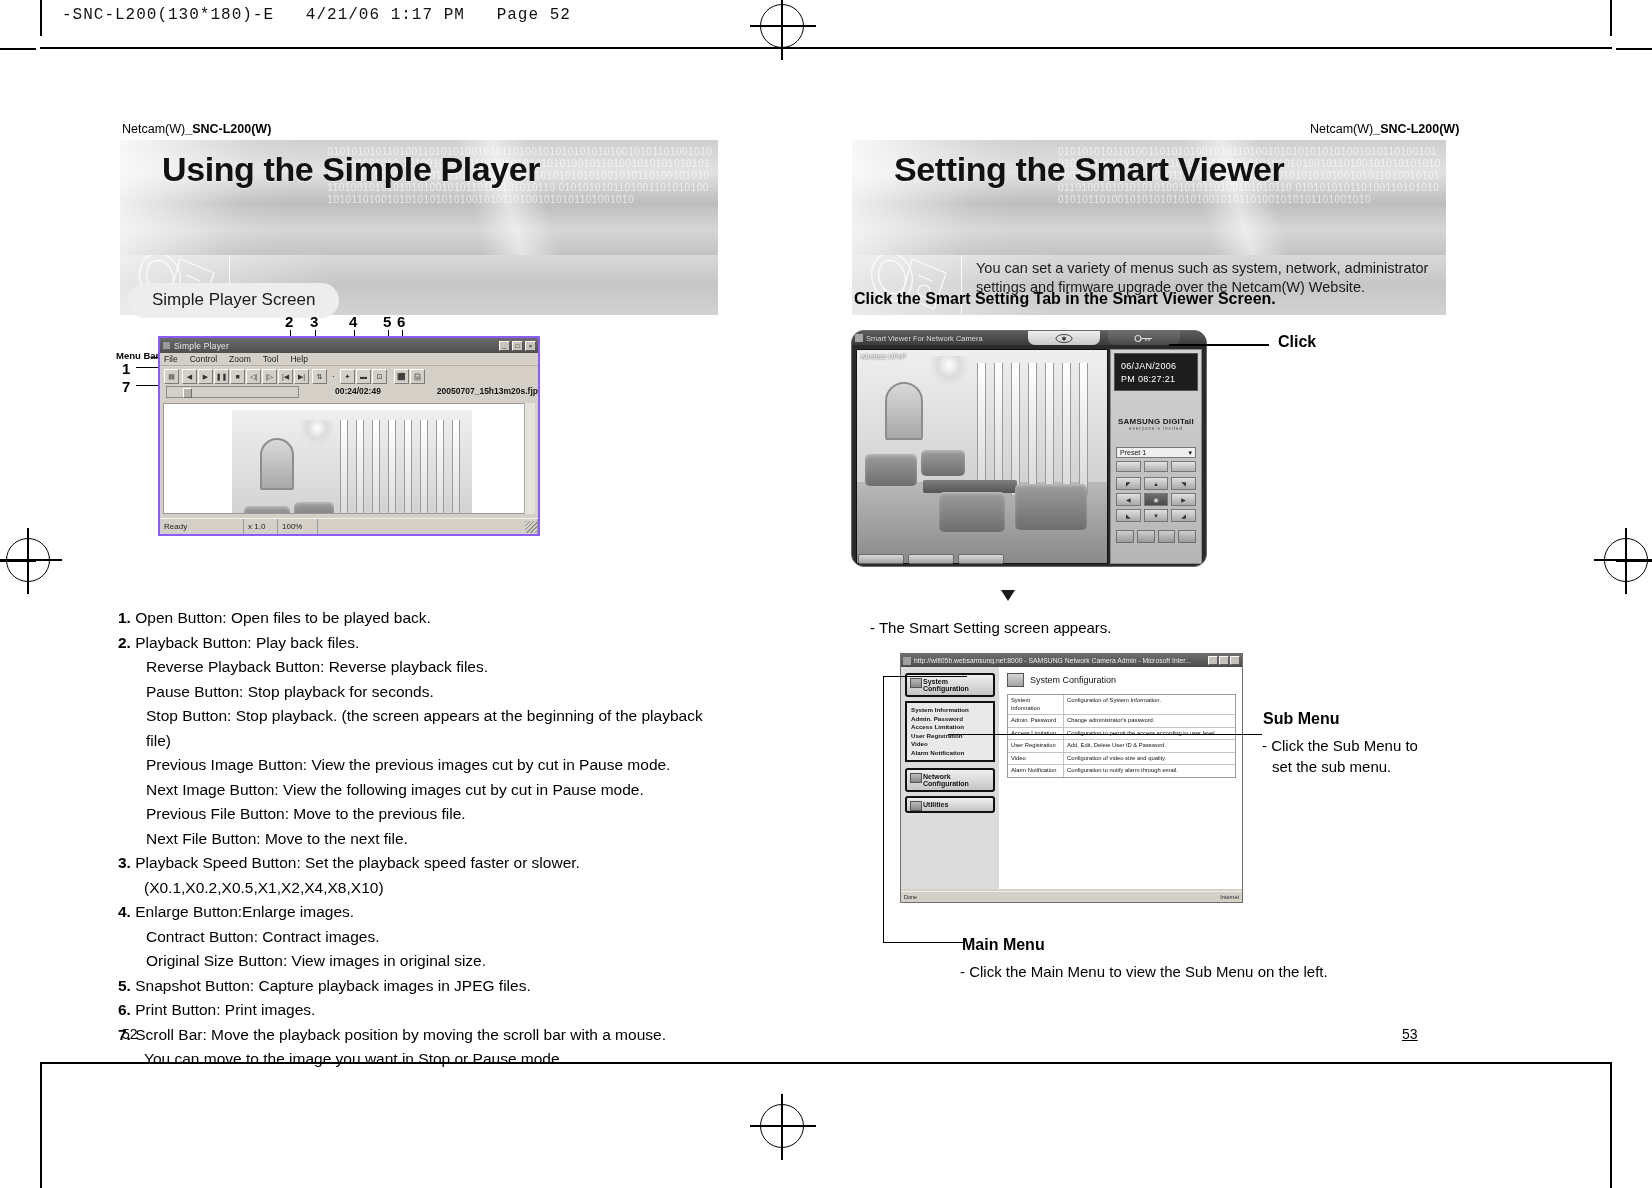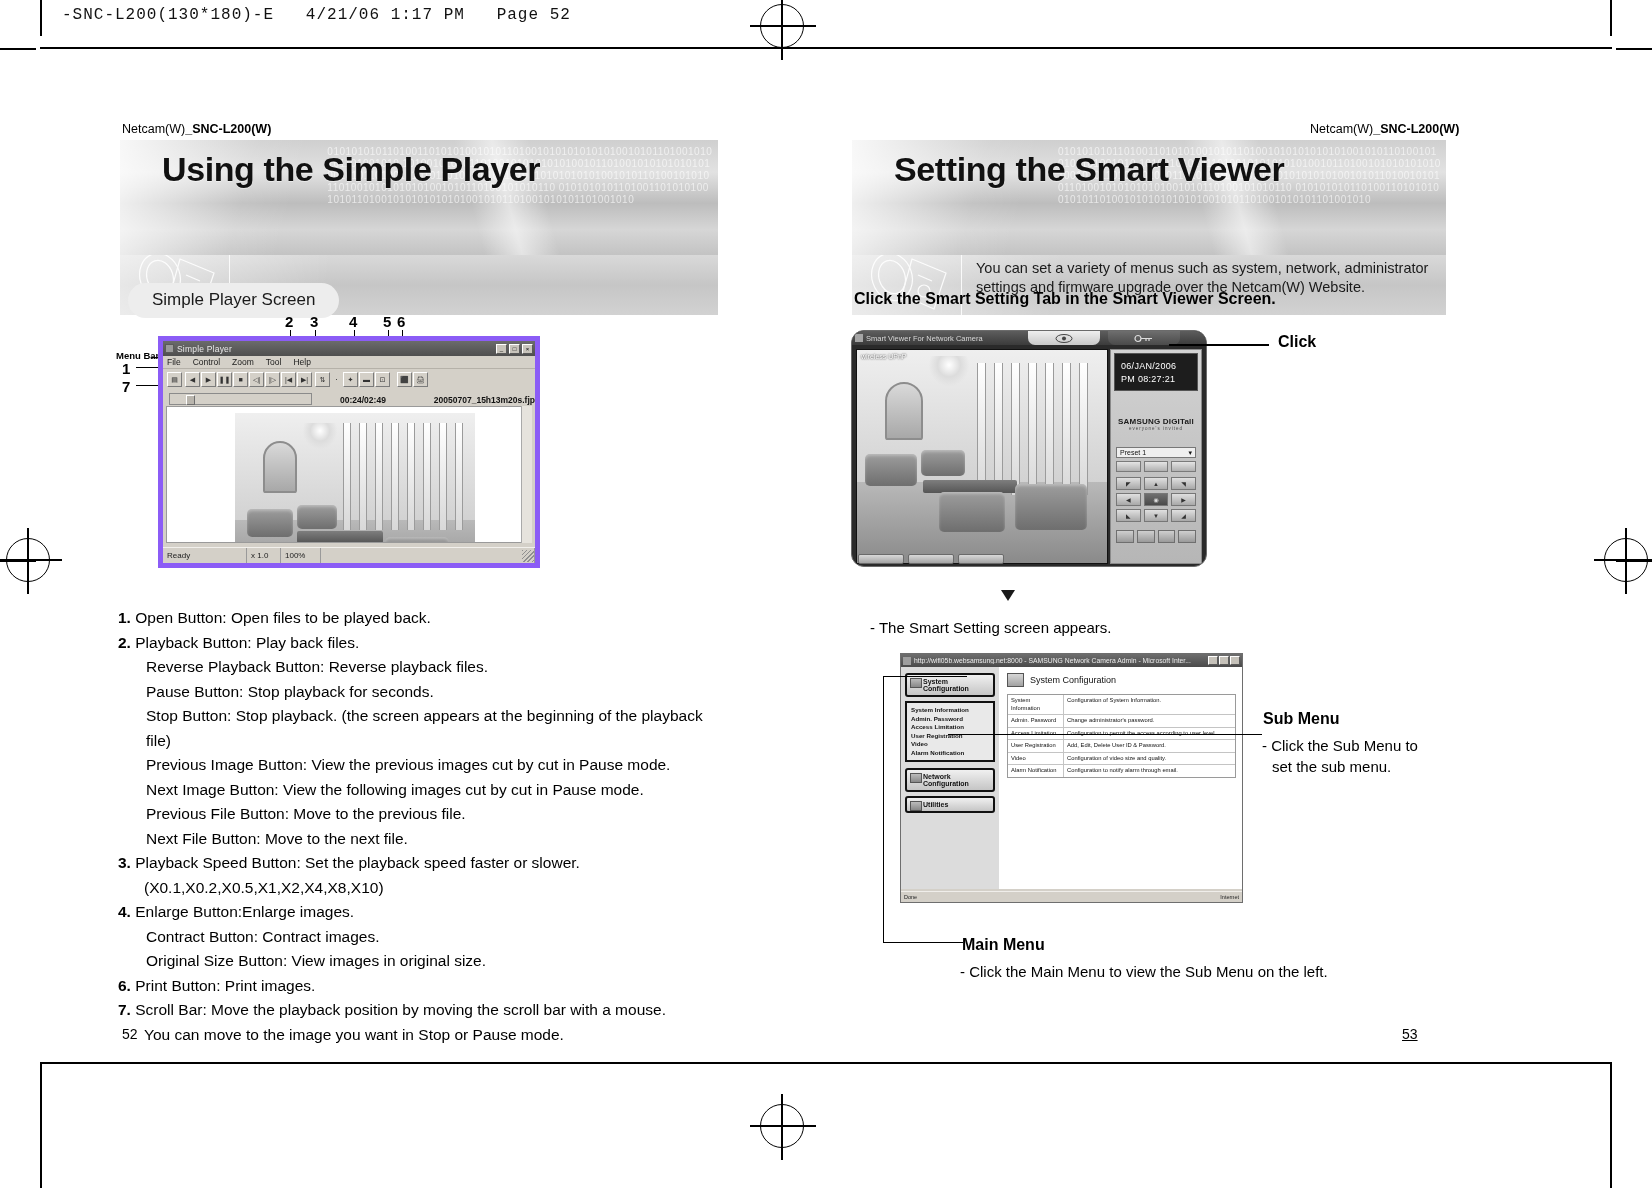--- a/index.html
+++ b/index.html
@@ -97,22 +97,22 @@
     position:absolute; font-size:15px; font-weight:bold; color:#000;
   }
   .leader { position:absolute; background:#000; }
   .menubar-lbl {
     position:absolute; font-size:9.5px; font-weight:bold; color:#000;
     white-space:nowrap;
   }
 
   
   .sp-window {
-    position:absolute; left:158px; top:336px; width:382px; height:232px;
-    background:#d4d0c8; border:5px solid #8b5cf6;
+    position:absolute; left:158px; top:336px; width:382px; height:200px;
+    background:#d4d0c8; border:2px solid #8b5cf6;
   }
   .sp-title {
     height:15px;
     background:linear-gradient(180deg,#6b6b6b,#4f4f4f);
     display:flex; align-items:center; padding:0 2px;
   }
   .sp-title-ico {
     width:9px; height:9px; margin-right:3px;
     background:#9a9a9a; border:1px solid #5a5a5a;
   }
@@ -136,22 +136,22 @@
   }
   .tb-grp { display:flex; gap:1px; }
   .tb-btn {
     width:15px; height:15px; background:#d4d0c8;
     border:1px solid #fff; border-right-color:#7b7b7b; border-bottom-color:#7b7b7b;
     display:flex; align-items:center; justify-content:center;
   }
   .tb-btn .g { font-size:7px; color:#333; line-height:1; }
   .tb-dot { font-size:9px; color:#333; padding:0 2px; }
   .sp-scrollrow {
-    height:16px; background:#d4d0c8; display:flex; align-items:flex-end;
-    padding-left:6px; gap:4px;
+    height:16px; background:#d4d0c8; display:flex; align-items:flex-start;
+    padding-left:6px; gap:12px;
   }
   .sp-scroll {
     width:150px; height:12px; background:#d4d0c8;
     border:1px solid #8b8b8b; position:relative;
   }
   .sp-thumb {
     position:absolute; left:16px; top:1px; width:9px; height:10px;
     background:#b9b5ad; border:1px solid #ffffff;
     border-right-color:#6f6f6f; border-bottom-color:#6f6f6f;
   }
@@ -558,20 +558,21 @@
     <div class="li indent"><span class="term">Stop Button:</span> <span>Stop playback. (the screen appears at the beginning of the playback file)</span></div>
     <div class="li indent"><span class="term">Previous Image Button:</span> <span>View the previous images cut by cut in Pause mode.</span></div>
     <div class="li indent"><span class="term">Next Image Button:</span> <span>View the following images cut by cut in Pause mode.</span></div>
     <div class="li indent"><span class="term">Previous File Button:</span> <span>Move to the previous file.</span></div>
     <div class="li indent"><span class="term">Next File Button:</span> <span>Move to the next file.</span></div>
     <div class="li"><span class="num">3.</span> <span class="term">Playback Speed Button:</span> <span>Set the playback speed faster or slower.</span></div>
     <div class="li" style="padding-left:26px;"><span>(X0.1,X0.2,X0.5,X1,X2,X4,X8,X10)</span></div>
     <div class="li"><span class="num">4.</span> <span class="term">Enlarge Button:Enlarge images.</span></div>
     <div class="li indent"><span class="term">Contract Button:</span> <span>Contract images.</span></div>
     <div class="li indent"><span class="term">Original Size Button:</span> <span>View images in original size.</span></div>
+    <div class="li"><span class="num">5.</span> <span class="term">Snapshot Button:</span> <span>Capture playback images in JPEG files.</span></div>
     <div class="li"><span class="num">6.</span> <span class="term">Print Button:</span> <span>Print images.</span></div>
     <div class="li"><span class="num">7.</span> <span class="term">Scroll Bar:</span> <span>Move the playback position by moving the scroll bar with a mouse.</span></div>
     <div class="li" style="padding-left:26px;"><span>You can move to the image you want in Stop or Pause mode.</span></div>
   </div>
 
   <div class="pagenum" style="left:122px; top:1026px;">52</div>
 </div>
 
 <div class="page page-right">
 

